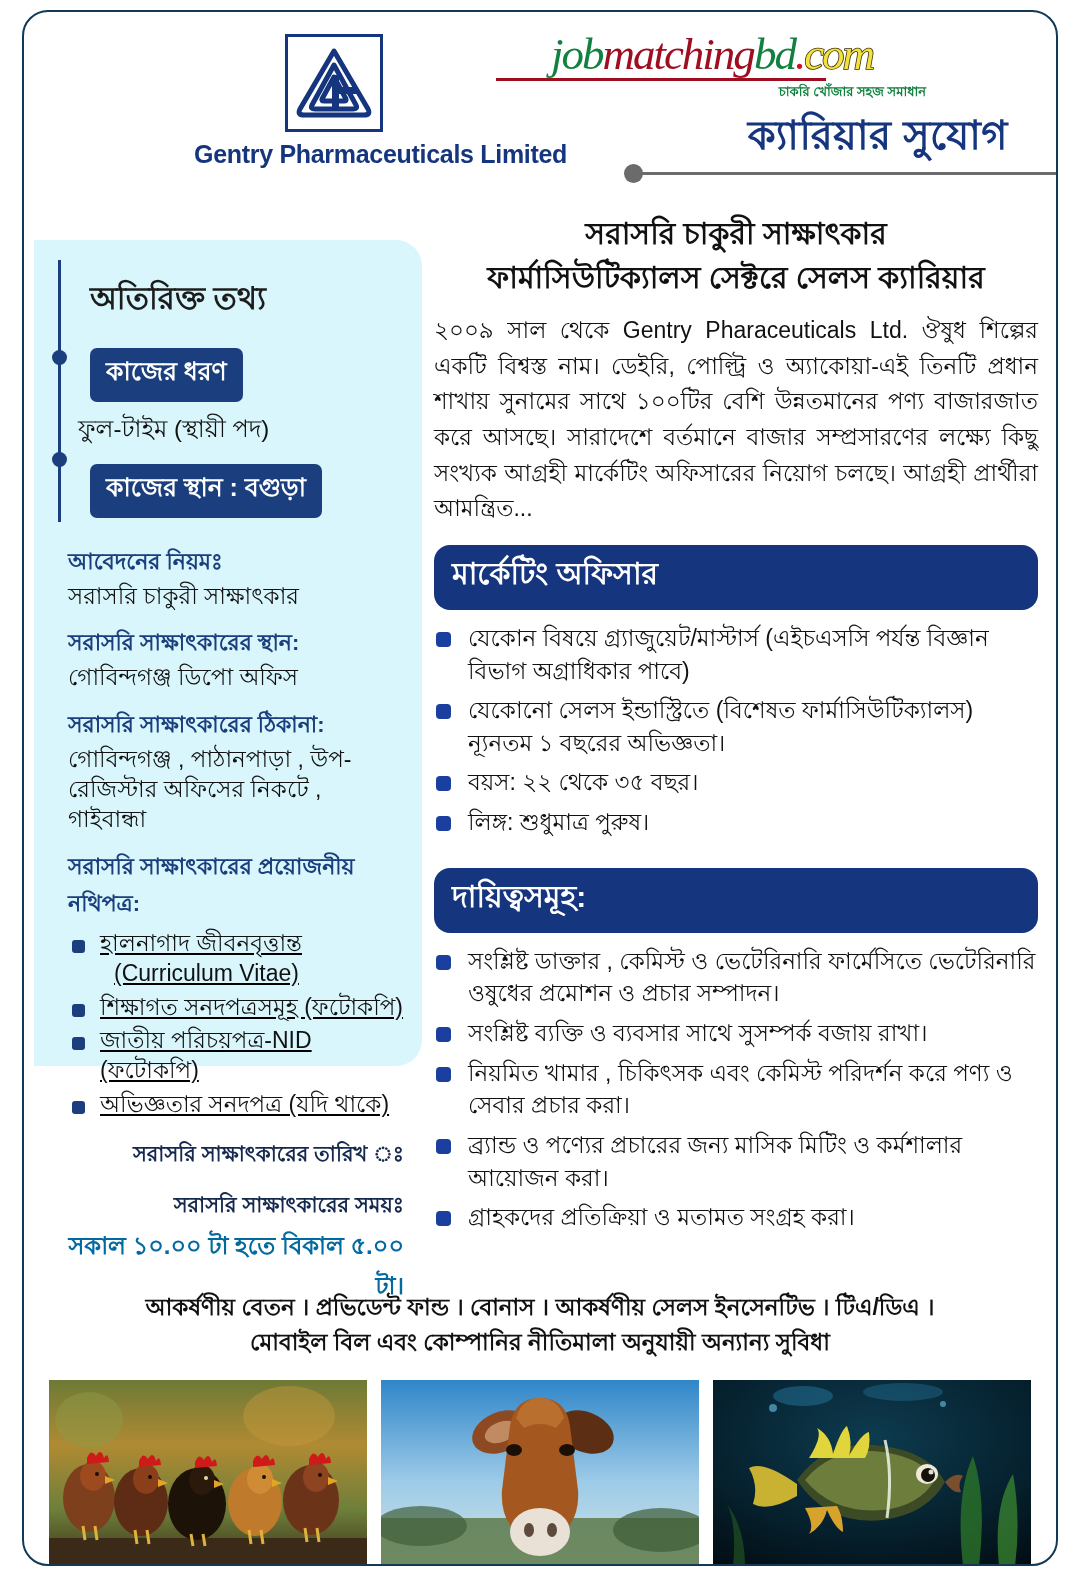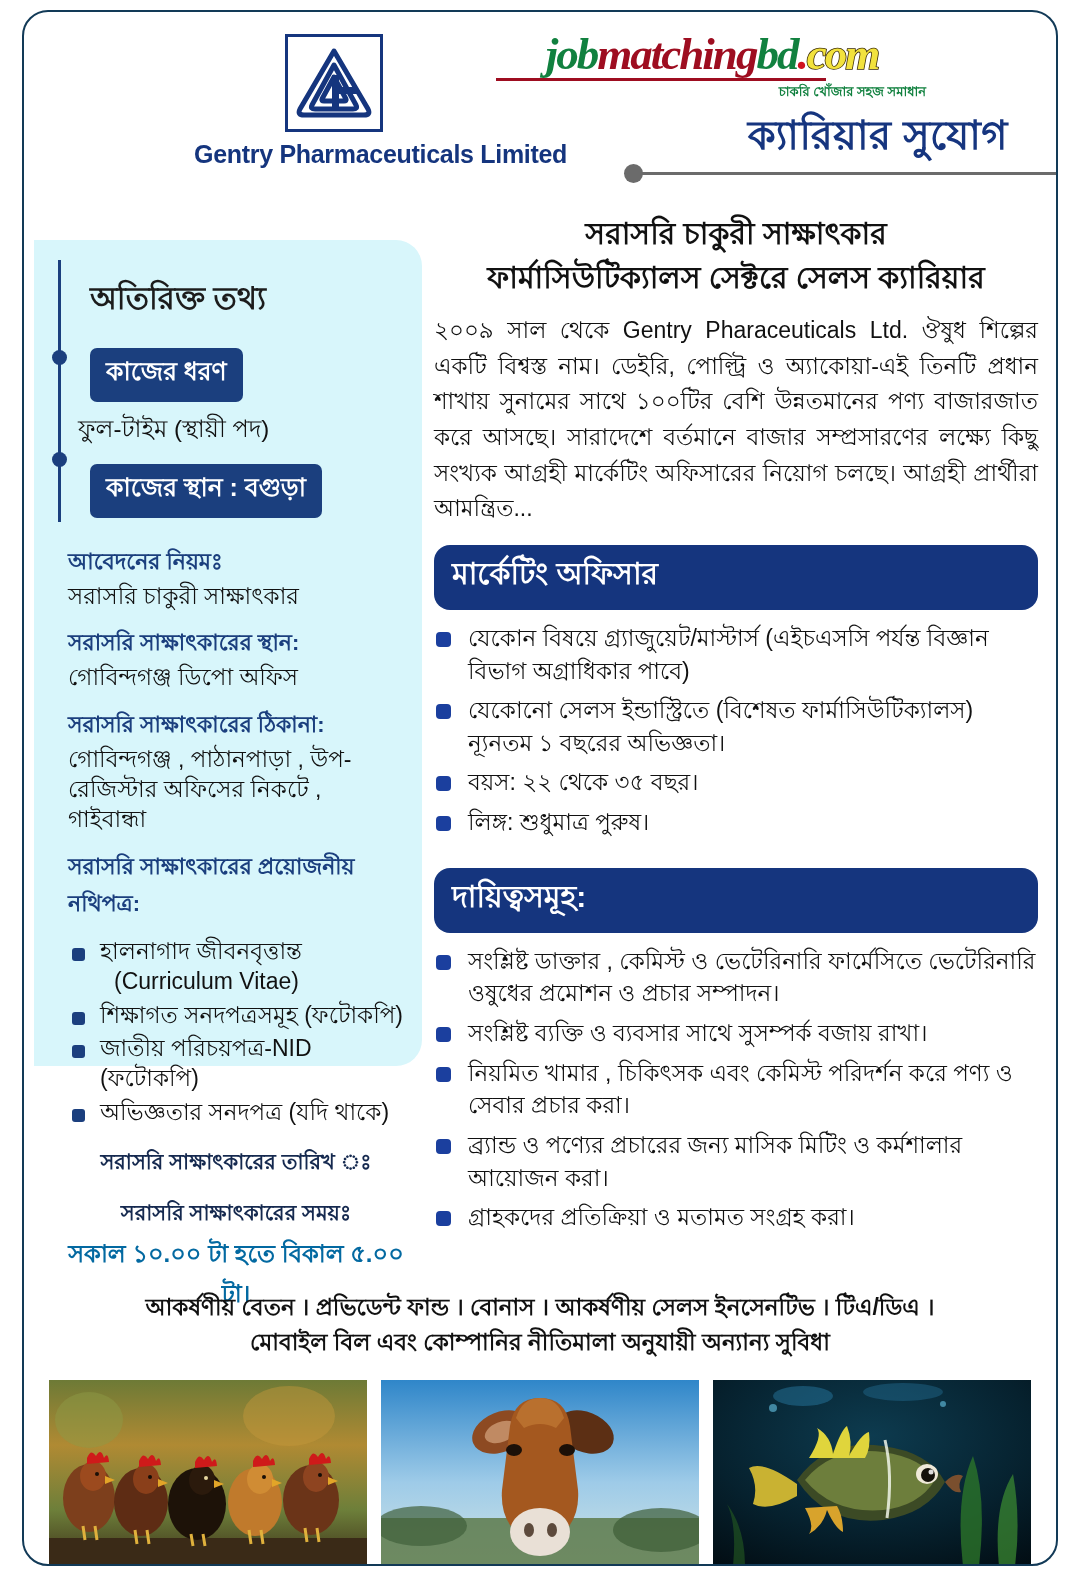--- a/index.html
+++ b/index.html
@@ -38,21 +38,21 @@
     font-size: 25px; font-weight: bold;
     color: #15357e; letter-spacing: -0.3px;
     white-space: nowrap;
   }
 
   .brand {
     position: absolute; left: 468px; top: 20px;
     width: 440px; text-align: center;
   }
   .brand-word {
-    font-size: 45px; font-weight: bold; font-style: italic;
+    font-size: 45px; font-weight: normal; font-style: italic;
     letter-spacing: -2px; line-height: 1;
     font-family: "Liberation Serif", serif;
     white-space: nowrap;
   }
   .brand-word .g1 { color: #11813f; }
   .brand-word .r1 { color: #9e0d20; }
   .brand-word .g2 { color: #11813f; }
   .brand-word .dot { color: #cf1120; }
   .brand-word .y1 {
     color: #f2e23d;
@@ -127,34 +127,34 @@
   }
   .pill-gap { height: 12px; }
 
   .side-label {
     font-size: 22px; font-weight: bold; color: #1b3f7e;
     margin-top: 14px;
   }
   .side-text {
     font-size: 23px; color: #111; line-height: 1.32;
   }
-  .doc-list { list-style: none; margin-top: 14px; }
+  .doc-list { list-style: none; margin-top: 6px; text-decoration: underline; }
   .doc-list li {
     position: relative; padding-left: 32px;
     font-size: 23px; color: #111; line-height: 1.3;
     margin-bottom: 4px;
   }
   .doc-list li::before {
     content: ""; position: absolute; left: 4px; top: 11px;
     width: 13px; height: 13px; border-radius: 3px;
     background: #1b3f7e;
   }
   .doc-sub { display: block; padding-left: 14px; }
 
-  .date-center { text-align: center; margin-top: 18px; }
+  .date-center { text-align: right; margin-top: 18px; }
   .date-label { font-size: 21px; font-weight: bold; color: #15294f; }
   .date-big {
     font-size: 37px; font-weight: bold; color: #14306e;
     margin-top: 4px; letter-spacing: 0.5px;
   }
   .time-label { font-size: 21px; font-weight: bold; color: #15294f; margin-top: 16px; }
   .time-val { font-size: 24px; font-weight: bold; color: #0369a1; margin-top: 3px; }
 
   
   .rightcol {

